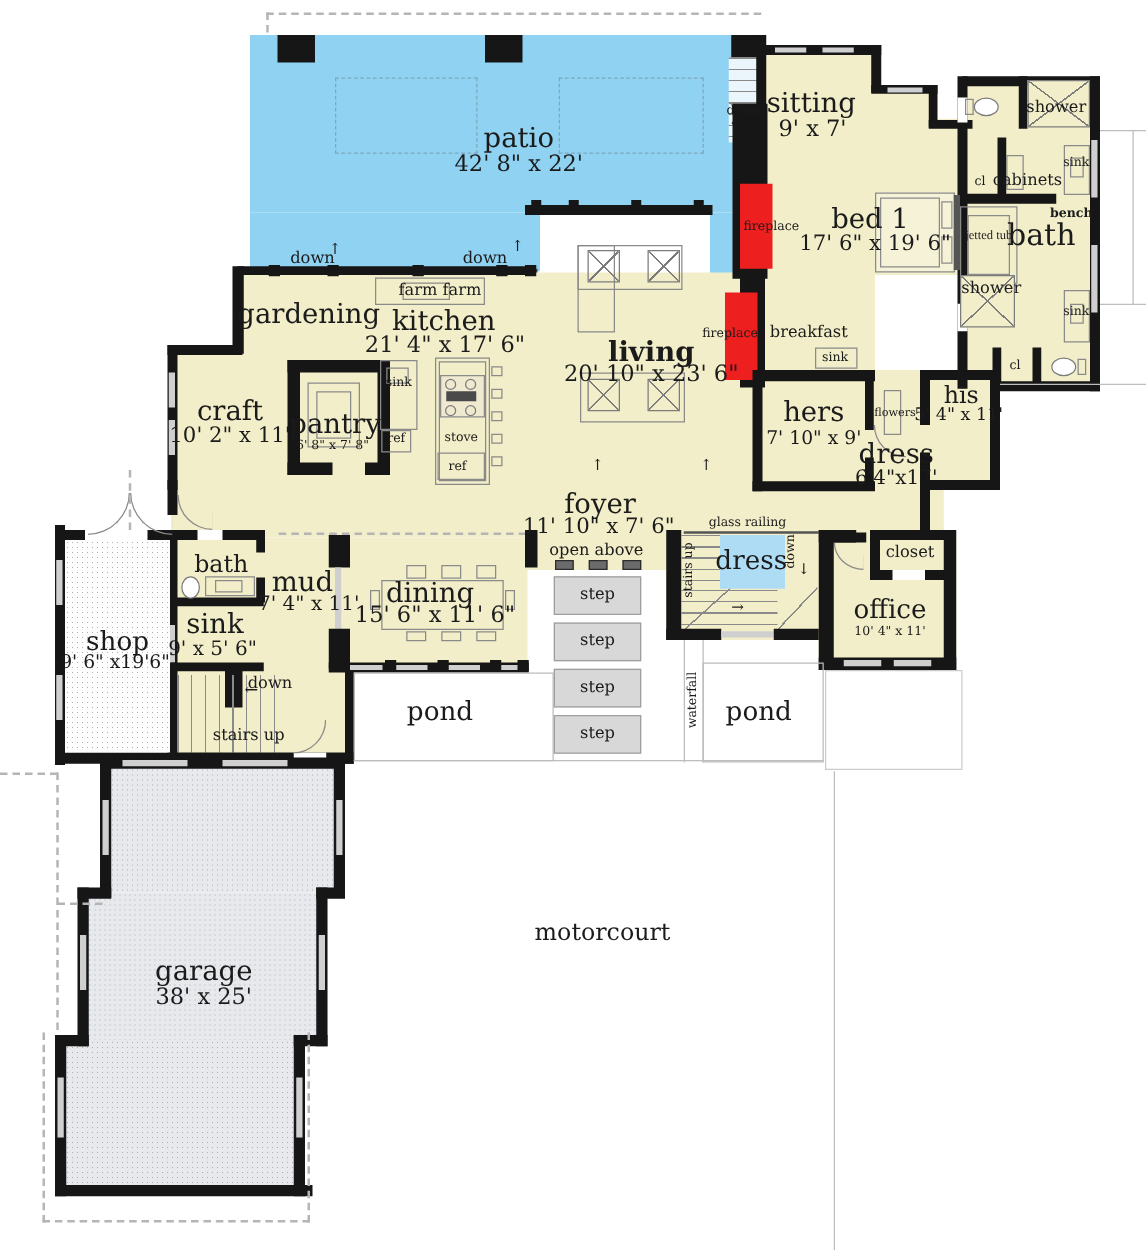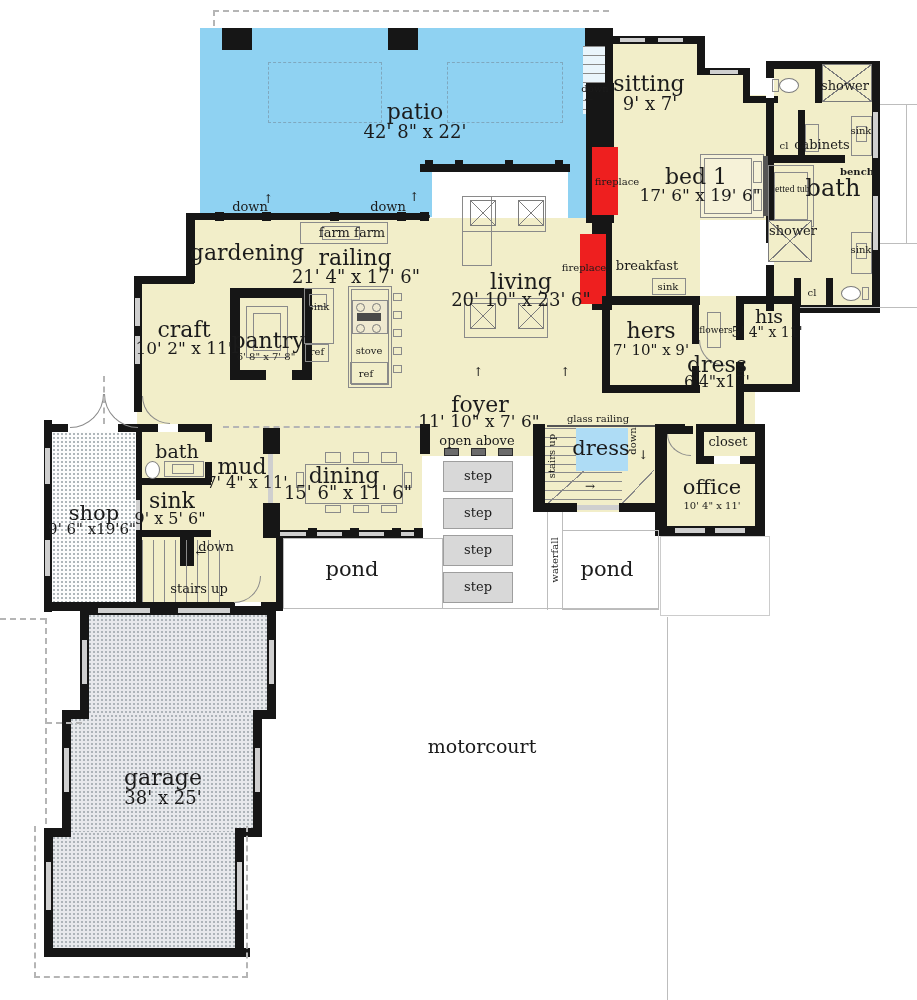--- a/index.html
+++ b/index.html
@@ -346,33 +346,33 @@
   <div class="lbl s10" style="left:857px;top:172px;font-weight:bold;">bench</div>
   <div class="lbl s10 wrap" style="left:791px;top:189px;">jetted tub</div>
   <div class="lbl s11" style="left:793px;top:231px;">shower</div>
   <div class="lbl s10" style="left:861px;top:250px;">sink</div>
   <div class="lbl s10" style="left:812px;top:293px;">cl</div>
 
   <div class="lbl s10" style="left:617px;top:182px;">fireplace</div>
   <div class="lbl s10" style="left:584px;top:268px;">fireplace</div>
 
   <div class="lbl n22" style="left:247px;top:253px;">gardening</div>
-  <div class="lbl n22" style="left:355px;top:258px;">railing</div>
+  <div class="lbl n22" style="left:355px;top:258px;">kitchen</div>
   <div class="lbl d18" style="left:356px;top:277px;">21' 4" x 17' 6"</div>
   <div class="lbl s11" style="left:352px;top:233px;">farm farm</div>
   <div class="lbl n22" style="left:184px;top:330px;">craft</div>
   <div class="lbl d17" style="left:184px;top:349px;">10' 2" x 11'</div>
   <div class="lbl n22" style="left:268px;top:341px;">pantry</div>
   <div class="lbl s10" style="left:266px;top:357px;">6' 8" x 7' 8"</div>
   <div class="lbl s10" style="left:319px;top:307px;">sink</div>
   <div class="lbl s10" style="left:369px;top:316px;margin-top:35px;">stove</div>
   <div class="lbl s10" style="left:317px;top:352px;">ref</div>
   <div class="lbl s10" style="left:366px;top:374px;">ref</div>
 
-  <div class="lbl n22" style="left:521px;top:282px;">living</div>
+  <div class="lbl n22" style="left:521px;top:282px;font-weight:bold;">living</div>
   <div class="lbl d18" style="left:521px;top:300px;">20' 10" x 23' 6"</div>
   <div class="lbl s12" style="left:478px;top:372px;">↑</div>
   <div class="lbl s12" style="left:565px;top:372px;">↑</div>
 
   <div class="lbl s11" style="left:647px;top:266px;">breakfast</div>
   <div class="lbl s10" style="left:668px;top:287px;">sink</div>
   <div class="lbl n22" style="left:651px;top:331px;">hers</div>
   <div class="lbl d15" style="left:651px;top:351px;">7' 10" x 9'</div>
   <div class="lbl s9" style="left:716px;top:331px;">flowers</div>
   <div class="lbl n20" style="left:769px;top:317px;">his</div>

